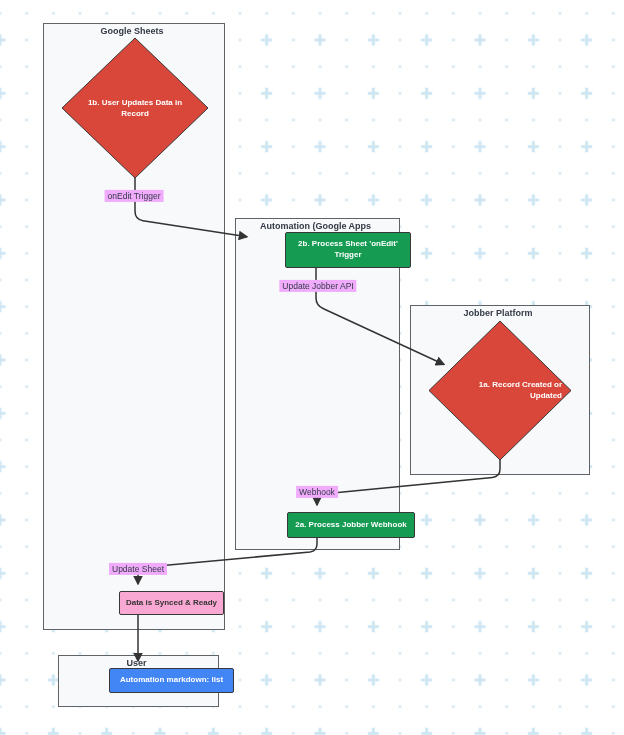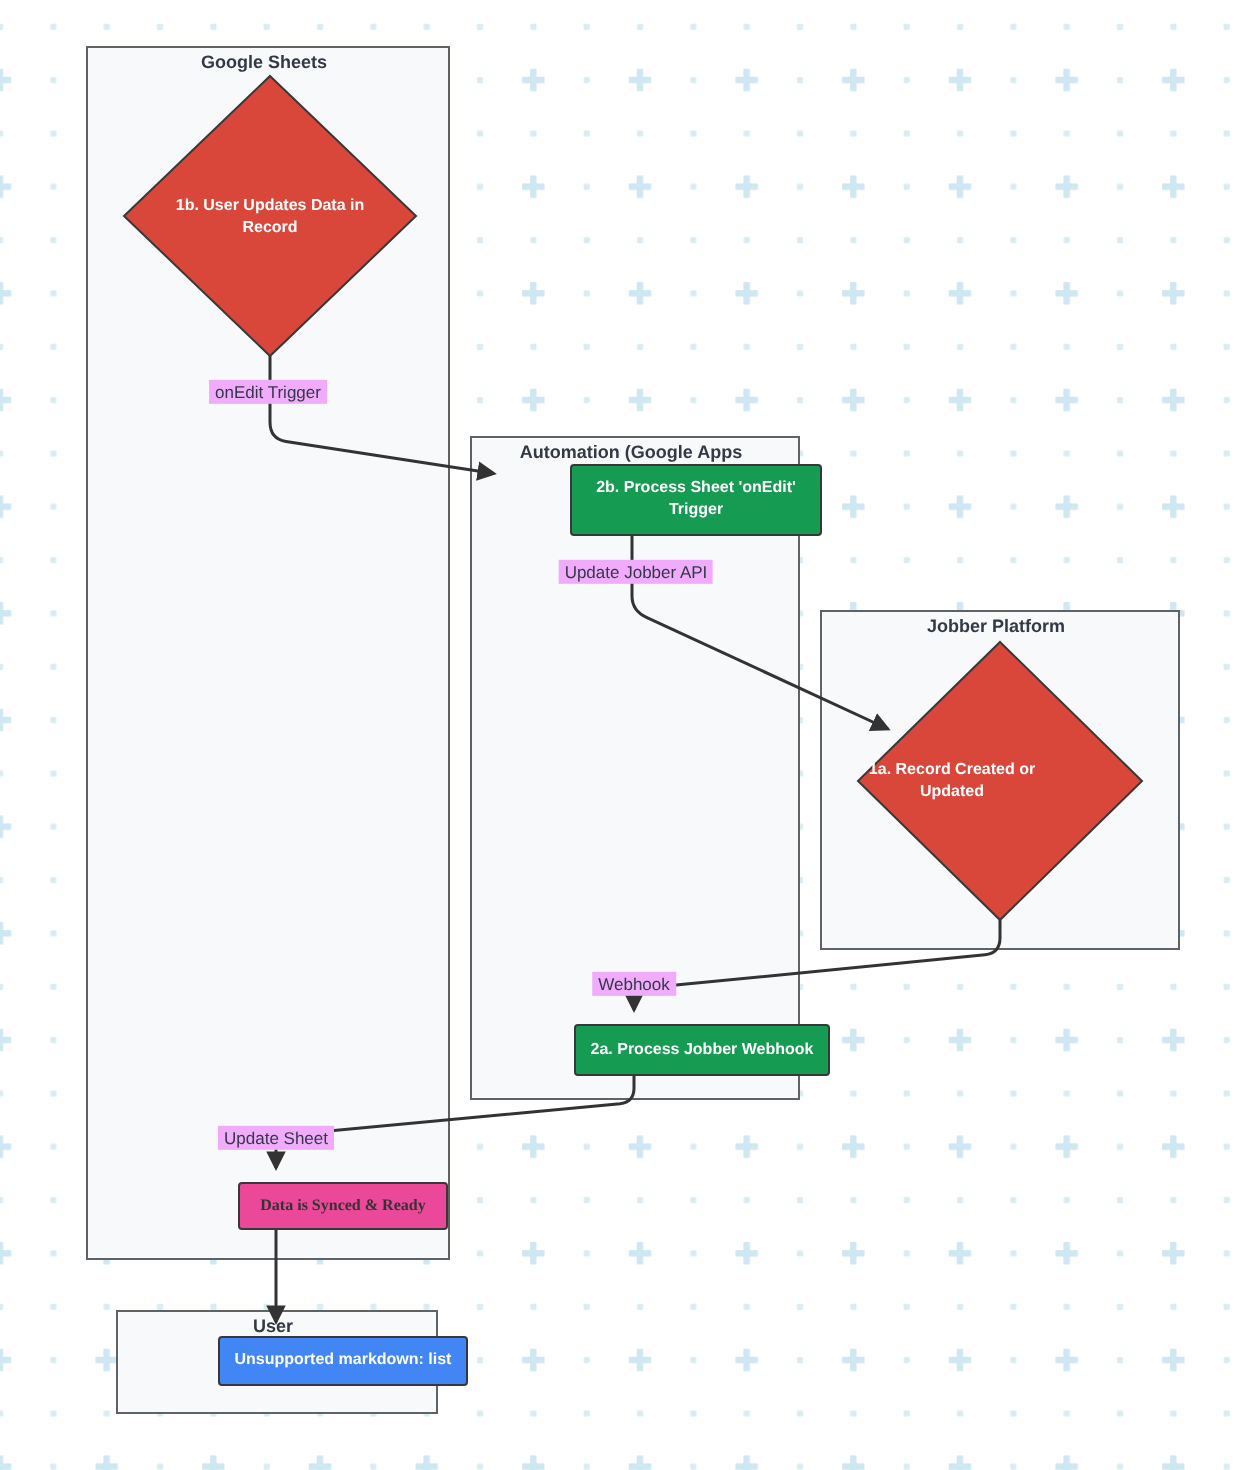--- a/index.html
+++ b/index.html
@@ -46,21 +46,21 @@
     text-align: center;
     font-size: 8px;
     font-weight: bold;
     line-height: 1.35;
     border: 1px solid #383838;
     border-radius: 2px;
     margin-left: 32px;
   }
   .node span, .diamond-text span { display: block; white-space: nowrap; }
   .node-green  { background: #159B52; color: #ffffff; }
-  .node-orange { background: #ec4899; color: #333333; font-family: Liberation Serif, serif; }
+  .node-orange { background: #f9a8d4; color: #333333; }
   .node-blue   { background: #4285F4; color: #ffffff; }
   .diamond-text {
     display: flex;
     flex-direction: column;
     align-items: center;
     justify-content: center;
     text-align: center;
     font-size: 8px;
     font-weight: bold;
     line-height: 1.4;
@@ -125,40 +125,40 @@
     <path d="M316,268 L316,298 Q316,305.5 323.5,308.8 L444,364.5" fill="none" stroke="#333333" stroke-width="1.5" marker-end="url(#arrow)"></path>
     <path d="M500,460 L500,469 Q500,476.5 492.5,477.4 L325,493.8 Q317,494.8 317,501 L317,505" fill="none" stroke="#333333" stroke-width="1.5" marker-end="url(#arrow)"></path>
     <path d="M317,538 L317,544 Q317,551 310,551.9 L147,567.1 Q138,568.3 138,575 L138,584" fill="none" stroke="#333333" stroke-width="1.5" marker-end="url(#arrow)"></path>
     <path d="M138,615 L138,661" fill="none" stroke="#333333" stroke-width="1.5" marker-end="url(#arrow)"></path>
   </svg>
 
   <div class="diamond-text" style="left:73px; top:86px; width:124px; height:44px;">
     <span>1b. User Updates Data in</span>
     <span>Record</span>
   </div>
-  <div class="diamond-text" style="left:414px; top:368px; width:124px; height:44px;">
+  <div class="diamond-text" style="left:438px; top:368px; width:124px; height:44px;align-items:flex-end;">
     <span>1a. Record Created or</span>
     <span>Updated</span>
   </div>
 
   <div class="node node-green" style="left:253px; top:232px; width:126px; height:36px;">
     <span>2b. Process Sheet 'onEdit'</span>
     <span>Trigger</span>
   </div>
 
   <div class="node node-green" style="left:255px; top:512px; width:128px; height:26px;">
     <span>2a. Process Jobber Webhook</span>
   </div>
 
   <div class="node node-orange" style="left:87px; top:591px; width:105px; height:24px;">
     <span>Data is Synced &amp; Ready</span>
   </div>
 
   <div class="node node-blue" style="left:77px; top:668px; width:125px; height:25px;">
-    <span>Unsupported markdown: list</span>
+    <span>Automation markdown: list</span>
   </div>
 
   <div class="edge-label" style="left:134px; top:196px;">onEdit Trigger</div>
   <div class="edge-label" style="left:318px; top:286px;">Update Jobber API</div>
   <div class="edge-label" style="left:317px; top:492px;">Webhook</div>
   <div class="edge-label" style="left:138px; top:569px;">Update Sheet</div>
 
 </div>
 
 </body></html>

